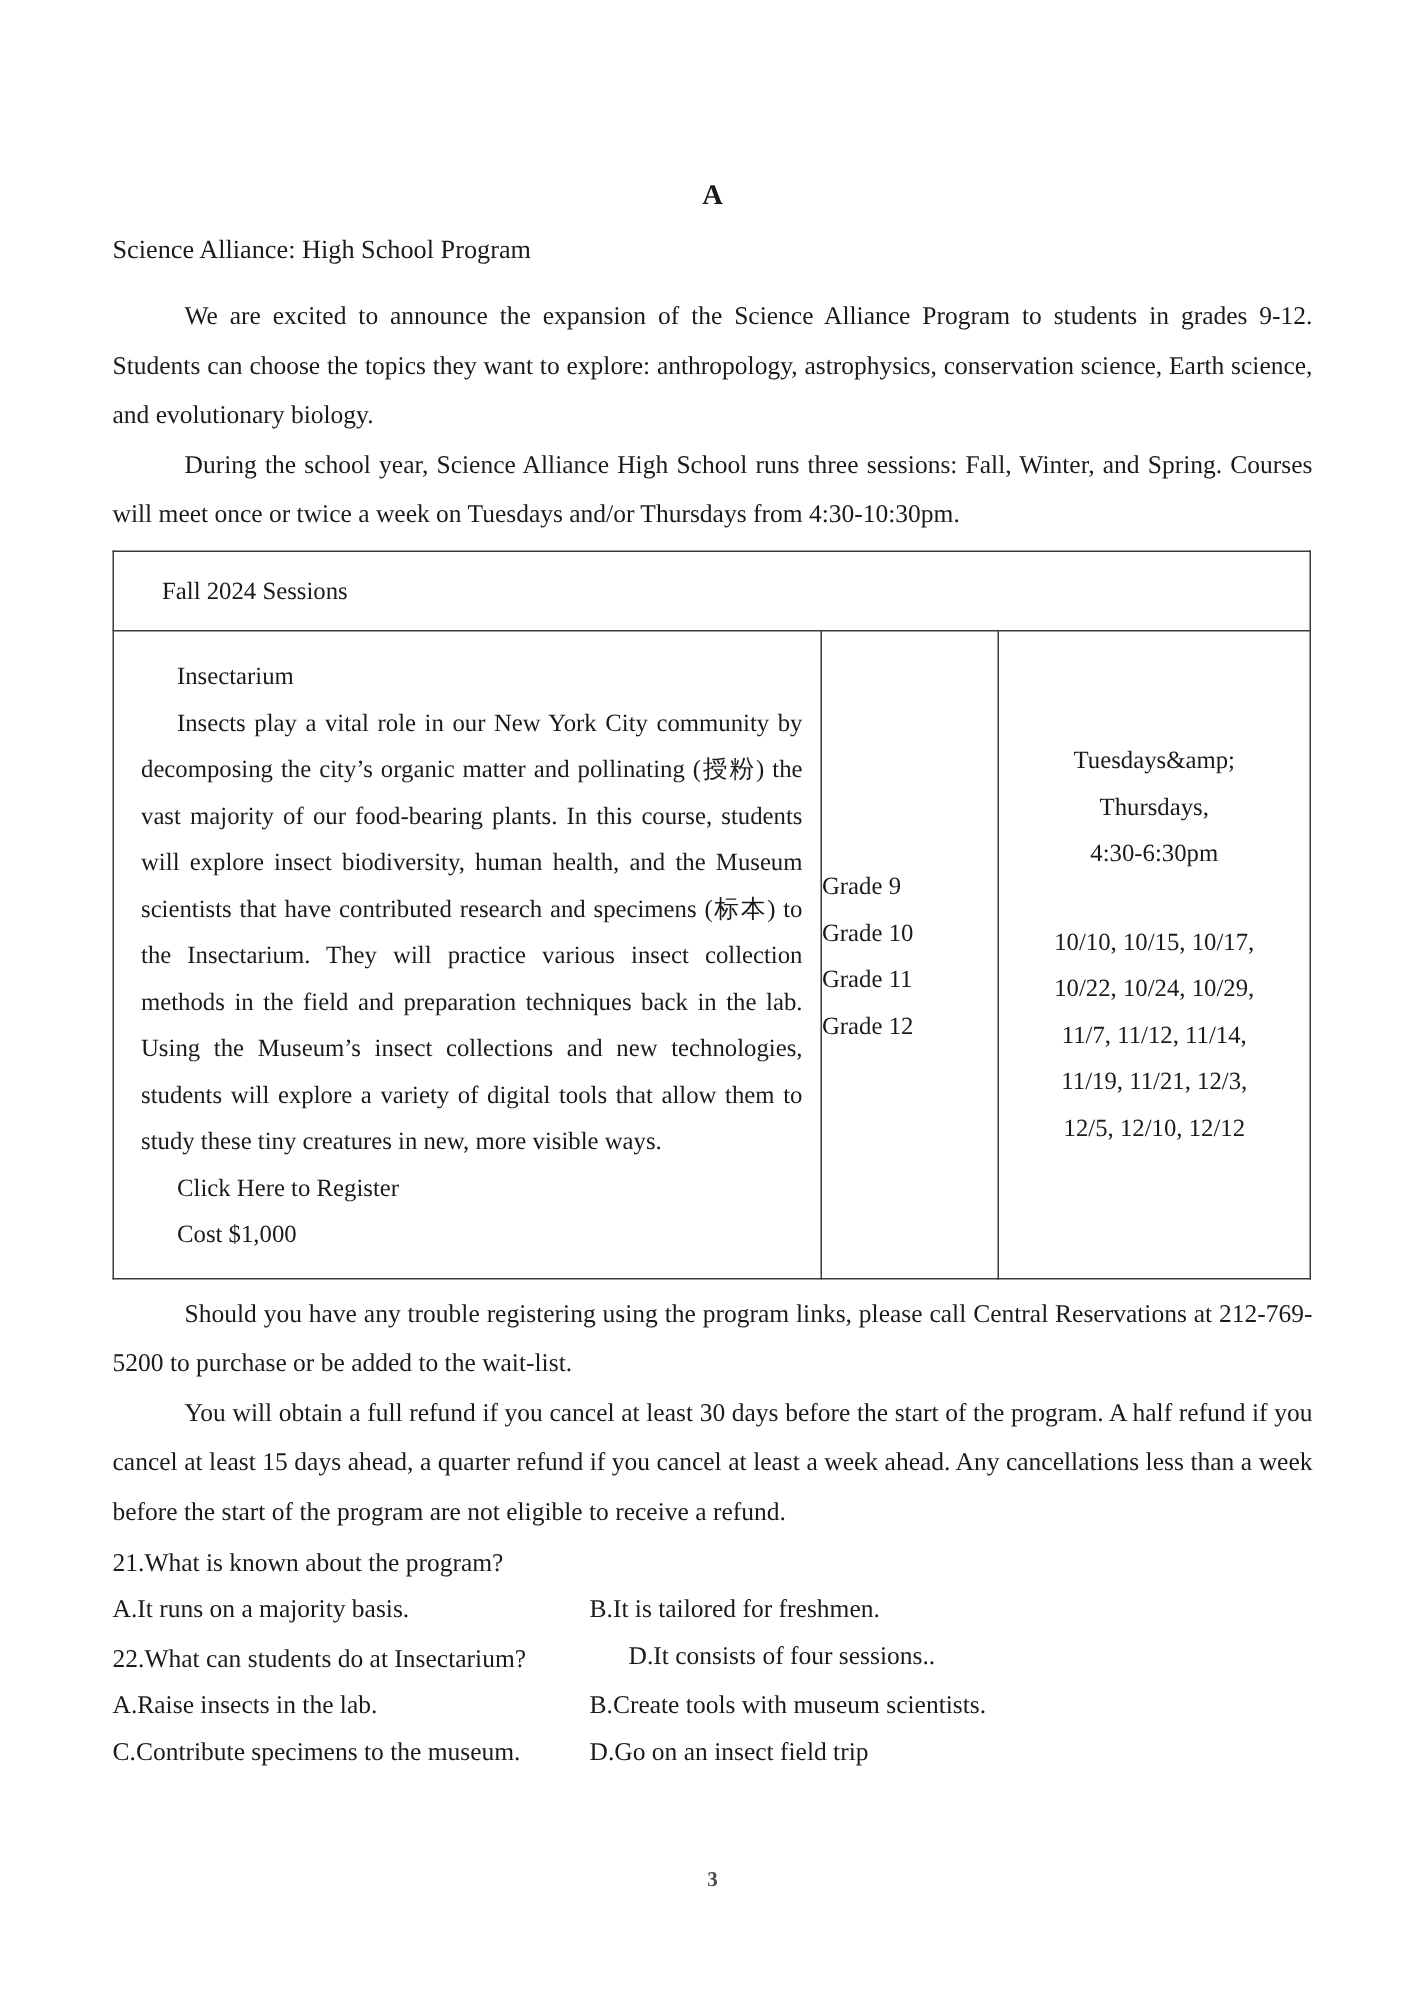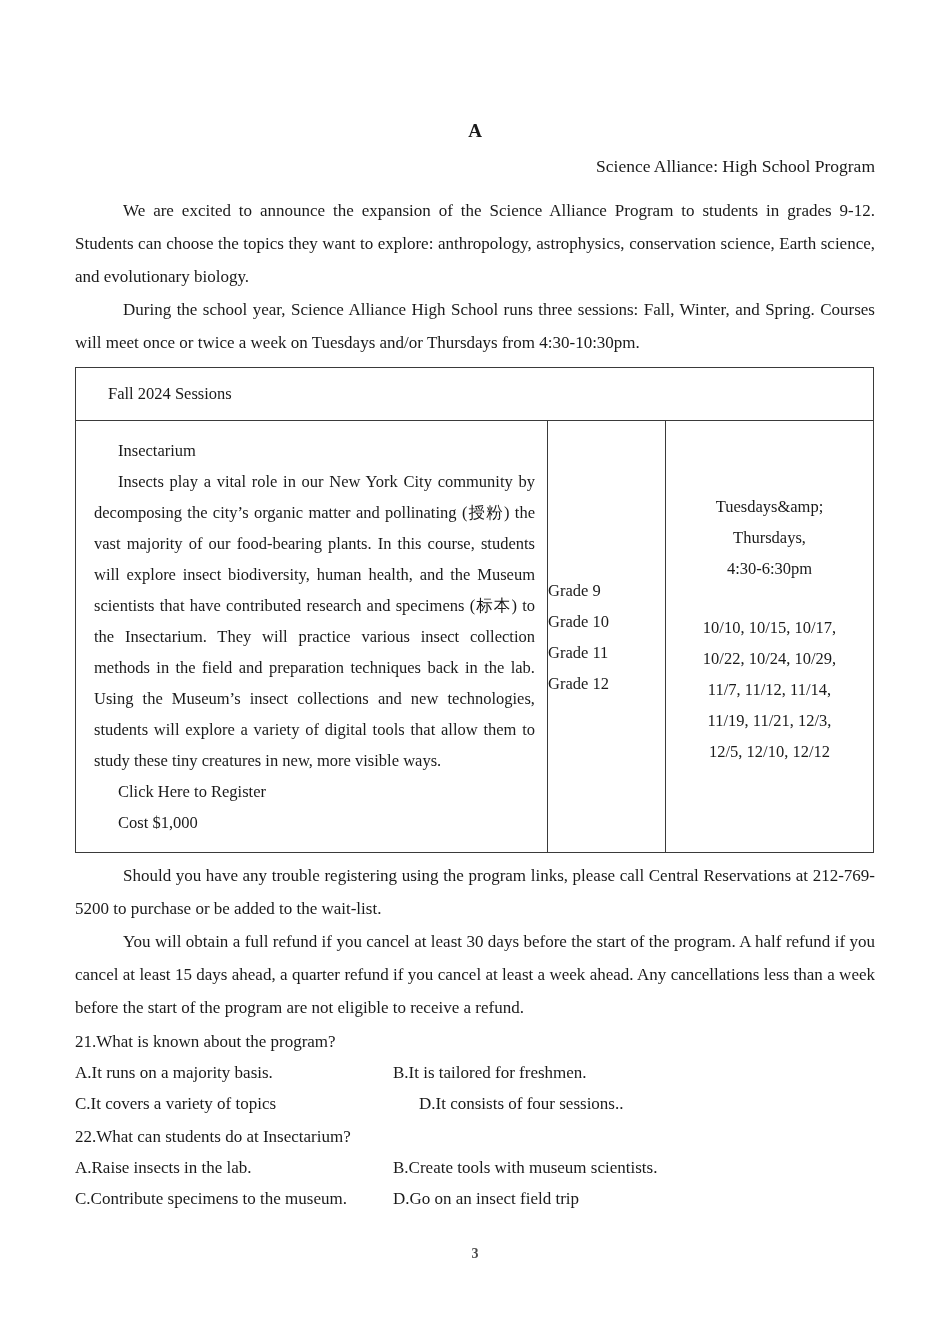--- a/index.html
+++ b/index.html
@@ -28,21 +28,21 @@
 
   
   .section-letter {
     text-align: center;
     font-weight: bold;
     font-size: 19px;
     line-height: 26px;
     margin: 0 0 10px 0;
   }
   .doc-title {
-    text-align: right;
+    text-align: left;
     font-size: 17.5px;
     line-height: 24px;
     margin: 0 0 16px 0;
   }
 
   
   .para {
     font-size: 17px;
     line-height: 33px;
     text-align: justify;
@@ -202,21 +202,21 @@
         </tr>
       </tbody>
     </table>
 
     <p class="para">Should you have any trouble registering using the program links, please call Central Reservations at 212-769-5200 to purchase or be added to the wait-list.</p>
     <p class="para">You will obtain a full refund if you cancel at least 30 days before the start of the program. A half refund if you cancel at least 15 days ahead, a quarter refund if you cancel at least a week ahead. Any cancellations less than a week before the start of the program are not eligible to receive a refund.</p>
 
     <div class="qblock">
       <p class="q-stem">21.What is known about the program?</p>
       <p class="q-opts"><span class="opt-a">A.It runs on a majority basis.</span><span class="opt-b" style="left:318px">B.It is tailored for freshmen.</span></p>
-      <p class="q-opts"><span class="opt-a">C.It covers a variety of topics</span><span class="opt-b" style="left:344px">D.It consists of four sessions..</span></p>
+      <p class="q-opts"><span class="opt-b" style="left:344px">D.It consists of four sessions..</span></p>
     </div>
 
     <div class="qblock">
       <p class="q-stem">22.What can students do at Insectarium?</p>
       <p class="q-opts"><span class="opt-a">A.Raise insects in the lab.</span><span class="opt-b" style="left:318px">B.Create tools with museum scientists.</span></p>
       <p class="q-opts"><span class="opt-a">C.Contribute specimens to the museum.</span><span class="opt-b" style="left:318px">D.Go on an insect field trip</span></p>
     </div>
 
   </div>
 

